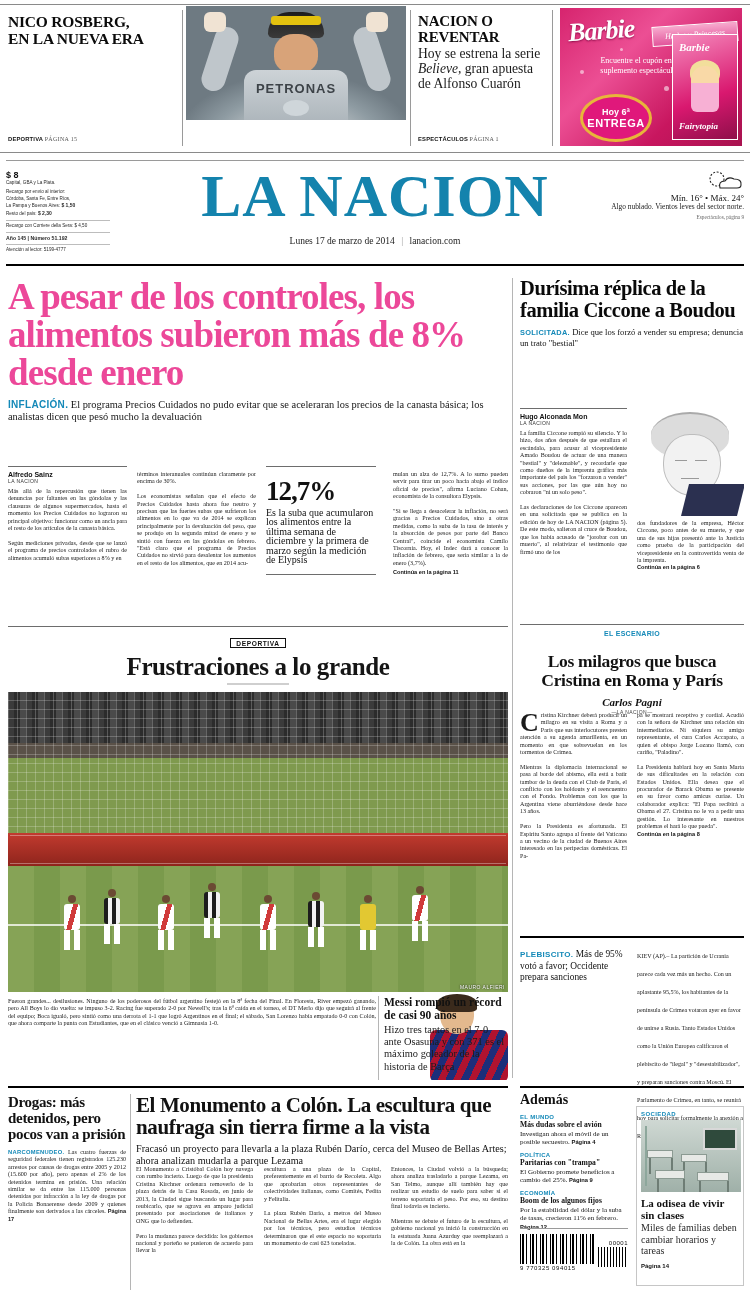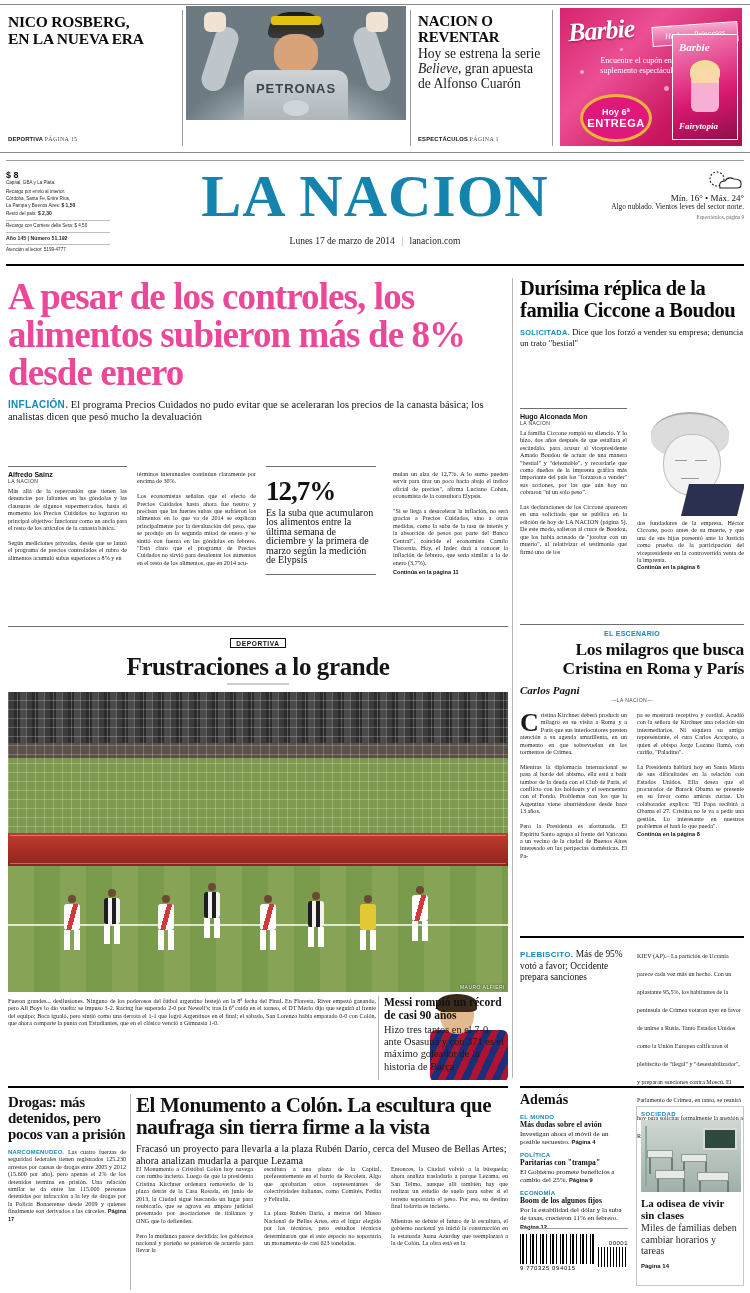--- a/index.html
+++ b/index.html
@@ -244,23 +244,23 @@
   .colon { position:absolute; left:136px; top:1094px; width:372px; }
   .colon h2 { font-family:"Liberation Serif",serif; font-size:21px; line-height:22px; letter-spacing:-0.4px; color:#121212;}
   .colon h2 b { font-weight:bold; }
   .colon .deck { margin-top:5px; font-family:"Liberation Serif",serif; font-size:10.2px; line-height:11.8px; }
   .colon-cols { position:absolute; left:136px; top:1166px; width:372px; }
   .colon-cols .cc { position:absolute; top:0; width:117px; }
 
   
   .escen { position:absolute; left:520px; top:630px; width:224px; }
   .escen .tag { text-align:center; }
-  .escen h2 { text-align:right; font-family:"Liberation Serif",serif; font-size:17.5px; line-height:19px;
-    letter-spacing:-0.3px; margin-top:3px; }
-  .escen .author { text-align:left; font-family:"Liberation Serif",serif; font-style:italic;
+  .escen h2 { text-align:center; font-family:"Liberation Serif",serif; font-size:17.5px; line-height:19px;
+    letter-spacing:-0.3px; margin-top:15px; }
+  .escen .author { text-align:center; font-family:"Liberation Serif",serif; font-style:italic;
     font-weight:bold; font-size:11px; margin-top:6px; }
   .escen .authororg { text-align:center; font-family:"Liberation Sans",sans-serif; font-size:5px;
     letter-spacing:.4px; color:#444; margin-top:1px;}
   .escen-body { position:absolute; left:520px; top:712px; width:224px; }
   .escen-body .ec { position:absolute; top:0; width:107px; }
   .dropcap::first-letter {
     float:left; font-size:26px; line-height:20px; font-weight:bold; padding:1px 2px 0 0;
     font-family:"Liberation Serif",serif;
   }
 

